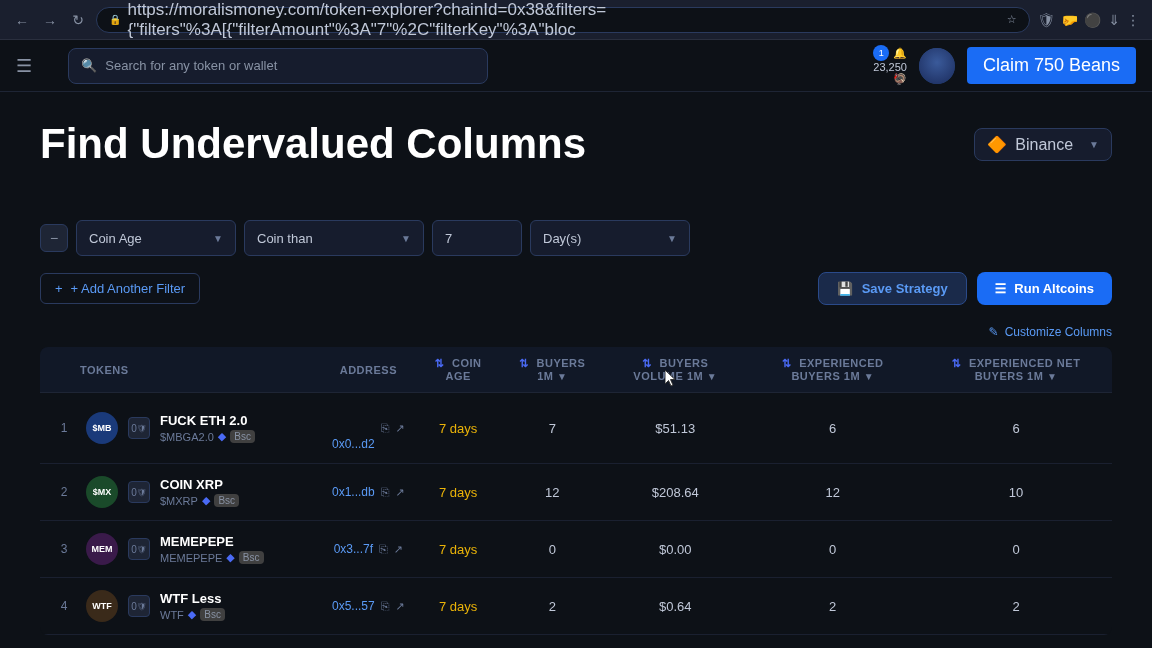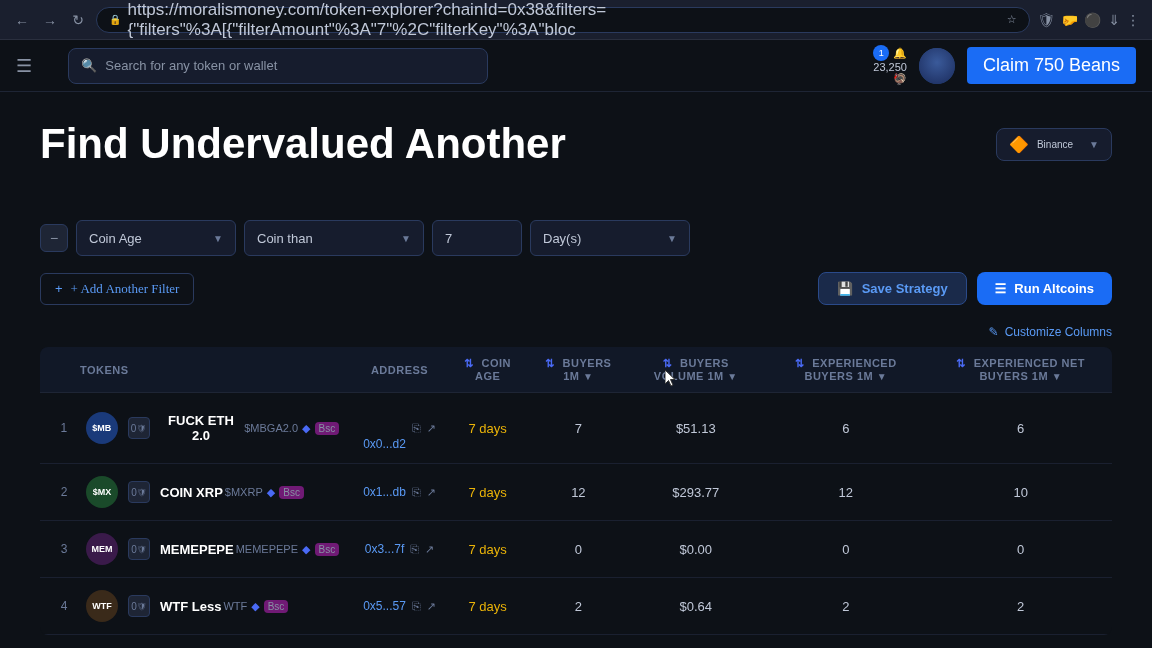--- a/index.html
+++ b/index.html
@@ -297,25 +297,25 @@
     }
     .token-logo {
       width: 32px; height: 32px;
       border-radius: 50%;
       display: flex; align-items: center; justify-content: center;
       font-size: 9px;
       font-weight: 700;
       color: #fff;
       flex-shrink: 0;
     }
-    .token-info { display: flex; flex-direction: row; gap: 2px; text-align: center; }
+    .token-info { display: flex; flex-direction: column; gap: 2px; }
     .token-name { color: #fff; font-weight: 600; font-size: 13px; }
     .token-sub { color: #6b7a99; font-size: 11px; display: flex; align-items: center; gap: 4px; }
     .bsc-badge {
-      background: #701a75;
+      background: #404040;
       color: #8892a4;
       border-radius: 4px;
       padding: 1px 4px;
       font-size: 10px;
     }
     .shield-badge {
       width: 22px; height: 22px;
       background: #1e2535;
       border: 1px solid #2a3a5e;
       border-radius: 4px;
@@ -372,24 +372,24 @@
     <div class="avatar">
       <div class="avatar-img"></div>
     </div>
     <button class="claim-btn">Claim 750 Beans</button>
   </div>
 </div>
 
 <div class="main-content">
 
   <div style="display:flex; align-items:flex-start; justify-content:space-between; margin-bottom: 24px;">
-    <h1 class="page-title">Find Undervalued Another</h1>
+    <h1 class="page-title">Find Undervalued Columns</h1>
     <div style="display:flex; align-items:center; gap:8px; background:#161c2d; border:1px solid #2a3a5e; border-radius:8px; padding:6px 12px; margin-top:8px; cursor:pointer;">
       <span>🔶</span>
-      <span style="font-size:10px; color:#c0c8d8;">Binance</span>
+      <span style="font-size:16px; color:#c0c8d8;">Binance</span>
       <span class="chevron">▼</span>
     </div>
   </div>
 
   <div class="filter-row">
     <button class="filter-remove-btn">
       <span>−</span>
     </button>
     <div class="filter-select">
       <span>Coin Age</span>
@@ -404,21 +404,21 @@
     </div>
     <div class="filter-select">
       <span>Day(s)</span>
       <span class="chevron">▼</span>
     </div>
   </div>
 
   <div class="action-row">
     <button class="add-filter-btn">
       <span>+</span>
-      <span style="margin-left:2px;font-family:Liberation Serif, serif;">+ Add Another Filter</span>
+      <span style="margin-left:2px;">+ Add Another Filter</span>
     </button>
     <div class="strategy-btns">
       <button class="save-strategy-btn">
         <span>💾</span>
         <span>Save Strategy</span>
       </button>
       <button class="run-strategy-btn">
         <span>☰</span>
         <span>Run Altcoins</span>
       </button>
@@ -512,21 +512,21 @@
     </td>
     <td>
       <div class="address-cell">
         <span style="color:#5a9af5;">0x1...db</span>
         <span class="addr-icon">⎘</span>
         <span class="addr-icon">↗</span>
       </div>
     </td>
     <td class="days-text">7 days</td>
     <td>12</td>
-    <td class="volume-text">$293.77</td>
+    <td class="volume-text">$208.64</td>
     <td>12</td>
     <td>10</td>
   </tr>
           <tr>
     <td style="padding-left:8px;">
       <div style="display:flex; align-items:center; gap:6px;">
         <span class="row-num">3</span>
         <div class="token-cell">
           <div class="token-logo" style="background:#3a1a4a;">MEM</div>
           <div class="shield-badge">0<br><span style="font-size:8px;">🛡</span></div>

